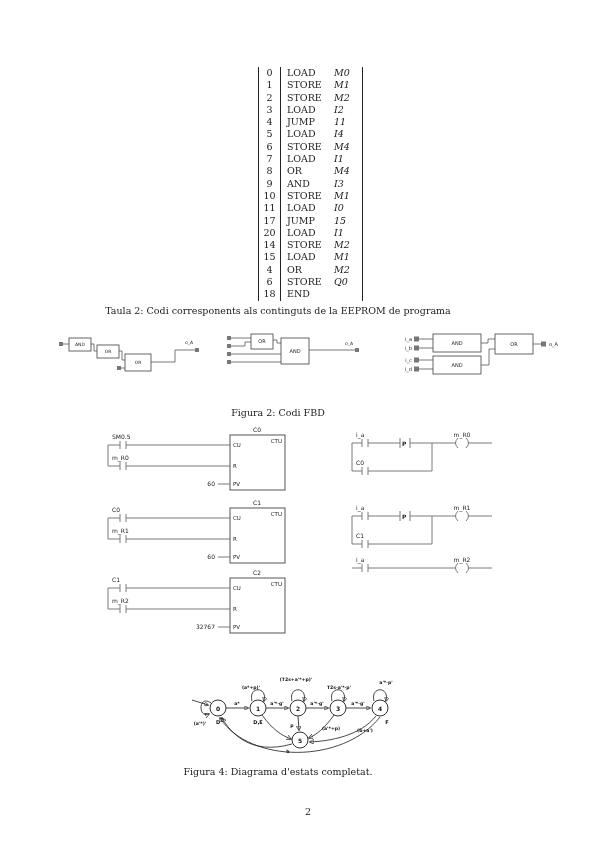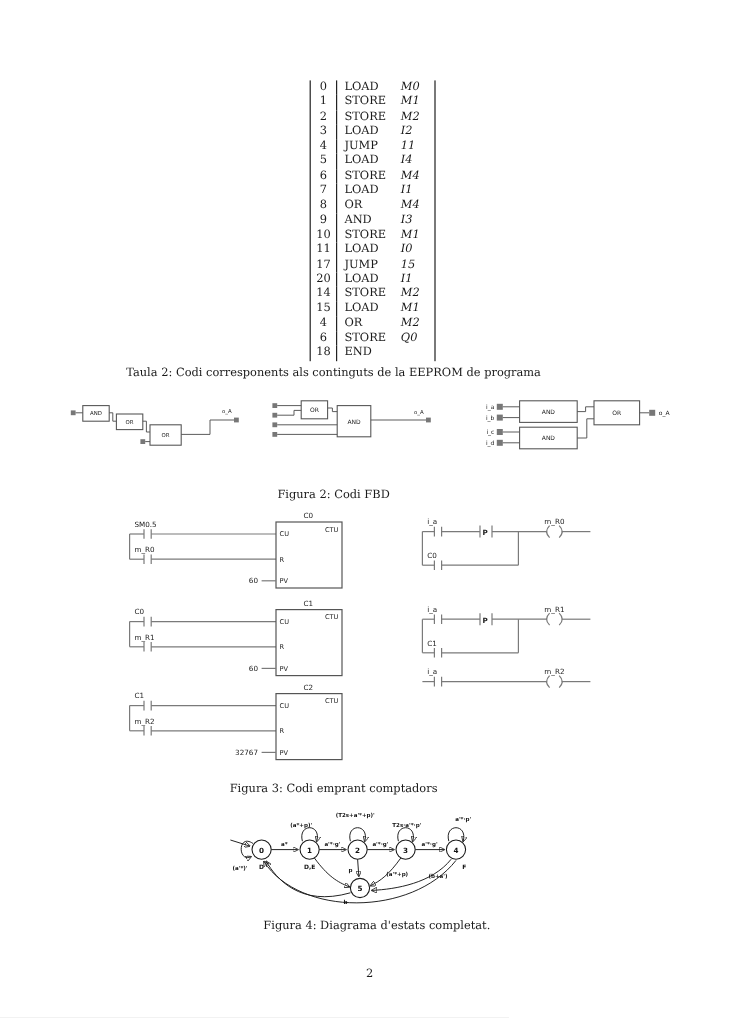--- a/index.html
+++ b/index.html
@@ -12,21 +12,21 @@
   .trow{display:flex;height:12.3px;font-size:9.5px;line-height:12.4px;}
   .trow .addr{width:21px;flex:none;text-align:center;border-right:1px solid #222;}
   .trow .op{width:47px;flex:none;padding-left:6px;}
   .trow .arg{flex:1;font-style:italic;}
 
   
   .caption{position:absolute;left:0;width:556px;text-align:center;font-size:9.5px;}
   .cap-taula2{top:305px;}
   .cap-fig2{top:407px;}
   .cap-fig3{top:652px;}
-  .cap-fig4{top:766px;padding-left:36px;}
+  .cap-fig4{top:766px;}
   .pagenum{position:absolute;left:0;width:616px;top:806px;text-align:center;font-size:9.5px;}
 
   
   .fig2{position:absolute;left:55px;top:330px;}
   .fig3{position:absolute;left:100px;top:420px;}
   .fig4{position:absolute;left:188px;top:672px;}
 
   .fig2 line,.fig2 path{stroke:#555;stroke-width:0.8;fill:none;}
   .fig2 rect{stroke:#555;stroke-width:0.9;fill:none;}
   .fig2 rect.conn{fill:#777;stroke:none;}
@@ -351,21 +351,20 @@
       <line x1="252" y1="148" x2="262" y2="148"></line>
         <line x1="262" y1="144" x2="262" y2="152"></line>
         <line x1="268" y1="144" x2="268" y2="152"></line>
         <line x1="268" y1="148" x2="356" y2="148"></line>
       <text class="lbl" x="362" y="142" text-anchor="middle">m_R2</text>
       <path d="M358,143 Q353,148 358,153"></path>
       <path d="M366,143 Q371,148 366,153"></path>
       <line x1="368" y1="148" x2="392" y2="148"></line>
     </g>
   </svg>
-  <div class="caption cap-fig3">Figura 3: Codi emprant comptadors</div>
 
   <svg class="fig4" width="240" height="94" viewBox="0 0 240 94">
     <defs>
       <marker id="arr" markerWidth="6" markerHeight="6" refX="5" refY="3" orient="auto">
         <path d="M0,0 L6,3 L0,6 z" fill="#111" stroke="none"></path>
       </marker>
     </defs>
     <g>
       <line x1="4" y1="28" x2="20" y2="33" marker-end="url(#arr)"></line>
       <path d="M23,31 C10,22 10,47 21,42" marker-end="url(#arr)"></path>

